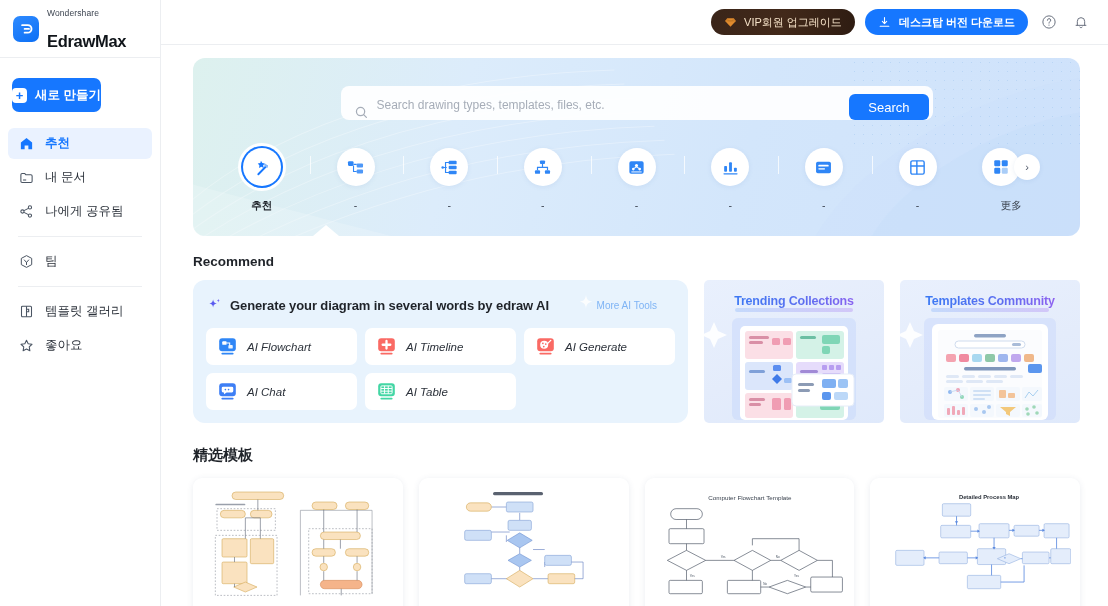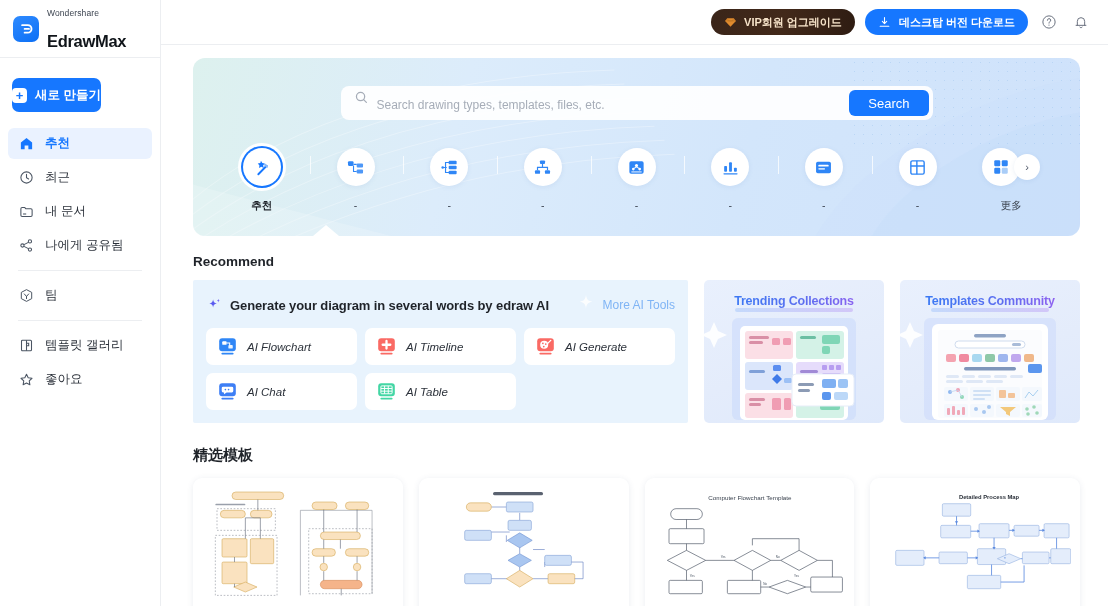--- a/index.html
+++ b/index.html
@@ -57,21 +57,21 @@
   
   .main { flex: 1; height: 606px; overflow: hidden; background: #fff; position: relative; }
 
   .topbar {
     height: 45px; display: flex; align-items: center; justify-content: flex-end;
     gap: 10px; padding-right: 16px; border-bottom: 1px solid #eceef1; background:#fff;
   }
   .vip-btn {
     height: 26px; padding: 0 13px; border-radius: 13px;
     background: linear-gradient(100deg,#3a2519 0%,#42291a 50%,#2e1c12 100%);
-    color: #f6e3c9; font-size: 11px; font-weight: bold;
+    color: #f6e3c9; font-size: 11px; font-weight: normal;
     display: flex; align-items: center; gap: 7px; cursor: pointer; border: none;
     font-family: inherit; white-space: nowrap;
   }
   .dl-btn {
     height: 26px; padding: 0 13px; border-radius: 13px; background: #1677ff;
     color: #fff; font-size: 11px; font-weight: bold;
     display: flex; align-items: center; gap: 8px; cursor: pointer; border: none;
     font-family: inherit; white-space: nowrap;
   }
   .icon-btn { width: 22px; height: 22px; display: flex; align-items: center; justify-content: center; cursor: pointer; }
@@ -86,21 +86,21 @@
   }
   .banner-arcs { position: absolute; inset: 0; opacity: .55; }
   .banner-dots {
     position: absolute; top: 0; right: 0; width: 230px; height: 92px;
     background-image: radial-gradient(#9dc4ee 0.9px, transparent 1px);
     background-size: 9px 9px; opacity: .45;
   }
   .search-wrap {
     position: absolute; left: 50%; transform: translateX(-50%); top: 28px;
     width: 592px; height: 34px; background: rgba(255,255,255,.92);
-    border-radius: 8px; display: flex; align-items: flex-start; padding: 4px 4px 0 13px;
+    border-radius: 8px; display: flex; align-items: flex-end; padding: 4px 4px 0 13px;
   }
   .search-ico { width: 15px; height: 15px; flex: 0 0 15px; margin-right: 8px; }
   .search-input {
     flex: 1; border: none; outline: none; background: transparent;
     font-size: 12px; color: #3c4450; font-family: inherit; height: 100%;
   }
   .search-input::placeholder { color: #a6adb8; }
   .search-btn {
     height: 26px; padding: 0 19px; border-radius: 6px; background: #1677ff;
     color: #fff; font-size: 13px; border: none; cursor: pointer; font-family: inherit;
@@ -133,28 +133,28 @@
     border-bottom: 11px solid #ffffff;
   }
 
   
   .sec-title { font-size: 13.5px; font-weight: bold; color: #1f2329; margin: 18px 0 11px 32px; }
   .sec-title.cjk { font-size: 15px; margin-top: 23px; margin-bottom: 13px; }
 
   
   .rec-row { display: flex; gap: 16px; padding: 0 28px 0 32px; align-items: stretch; }
   .ai-panel {
-    flex: 0 0 495px; background: #e8f3fd; border-radius: 2px; padding: 11px 13px 13px 13px;
+    flex: 0 0 495px; background: #e8f3fd; border-radius: 12px; padding: 11px 13px 13px 13px;
     position: relative; overflow: hidden;
   }
   .ai-head { display: flex; align-items: center; height: 28px; position: relative; }
   .ai-spark { width: 17px; height: 17px; flex: 0 0 17px; margin-right: 7px; }
   .ai-title { font-size: 13px; font-weight: bold; color: #1f2329; letter-spacing: -.1px; }
   .ai-star-deco { position: absolute; left: 370px; top: 2px; width: 20px; height: 20px; opacity: .85; }
-  .ai-more { position: absolute; right: 0; font-size: 12px; color: #7fb4f5; cursor: pointer; }
+  .ai-more { position: absolute; right: 18px; font-size: 10px; color: #7fb4f5; cursor: pointer; }
   .ai-grid { display: grid; grid-template-columns: repeat(3,1fr); gap: 8px; margin-top: 9px; }
   .ai-card {
     background: #fff; border-radius: 7px; height: 37px;
     display: flex; align-items: center; gap: 9px; padding-left: 11px; cursor: pointer; font-style: italic;
   }
   .ai-card-ico { width: 21px; height: 21px; flex: 0 0 21px; }
   .ai-card-label { font-size: 11.5px; color: #2b313a; }
 
   .promo {
     flex: 1; border-radius: 5px; position: relative; overflow: hidden; cursor: pointer;
@@ -209,29 +209,20 @@
     </button>
 
     <nav class="nav">
       <div class="nav-item active">
         <span class="nav-ico">
           <svg width="15" height="15" viewBox="0 0 24 24" fill="#1677ff">
               <path d="M12 3 3 10.2V21h6v-6h6v6h6V10.2z"></path>
             </svg>
         </span>
         <span>추천</span>
-      </div>
-      <div class="nav-item">
-        <span class="nav-ico">
-          <svg width="15" height="15" viewBox="0 0 24 24" fill="none" stroke="#4b5563" stroke-width="1.7">
-              <circle cx="12" cy="12" r="9"></circle>
-              <path d="M12 7v5.3l3.4 2" stroke-linecap="round"></path>
-            </svg>
-        </span>
-        <span>최근</span>
       </div>
       <div class="nav-item">
         <span class="nav-ico">
           <svg width="15" height="15" viewBox="0 0 24 24" fill="none" stroke="#4b5563" stroke-width="1.7">
               <path d="M3 7.5a2 2 0 0 1 2-2h4l2 2.2h8a2 2 0 0 1 2 2V18a2 2 0 0 1-2 2H5a2 2 0 0 1-2-2z" stroke-linejoin="round"></path>
               <path d="M6.5 16h5"></path>
             </svg>
         </span>
         <span>내 문서</span>
       </div>

